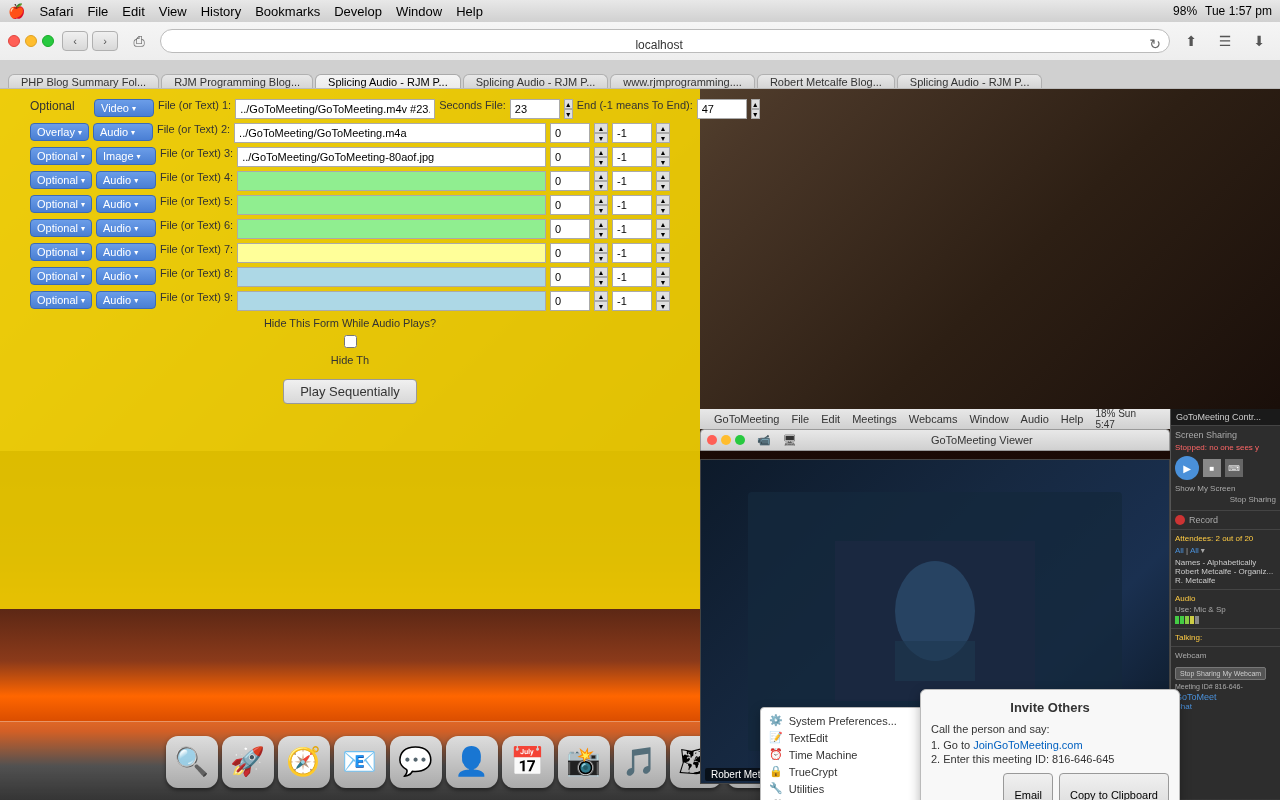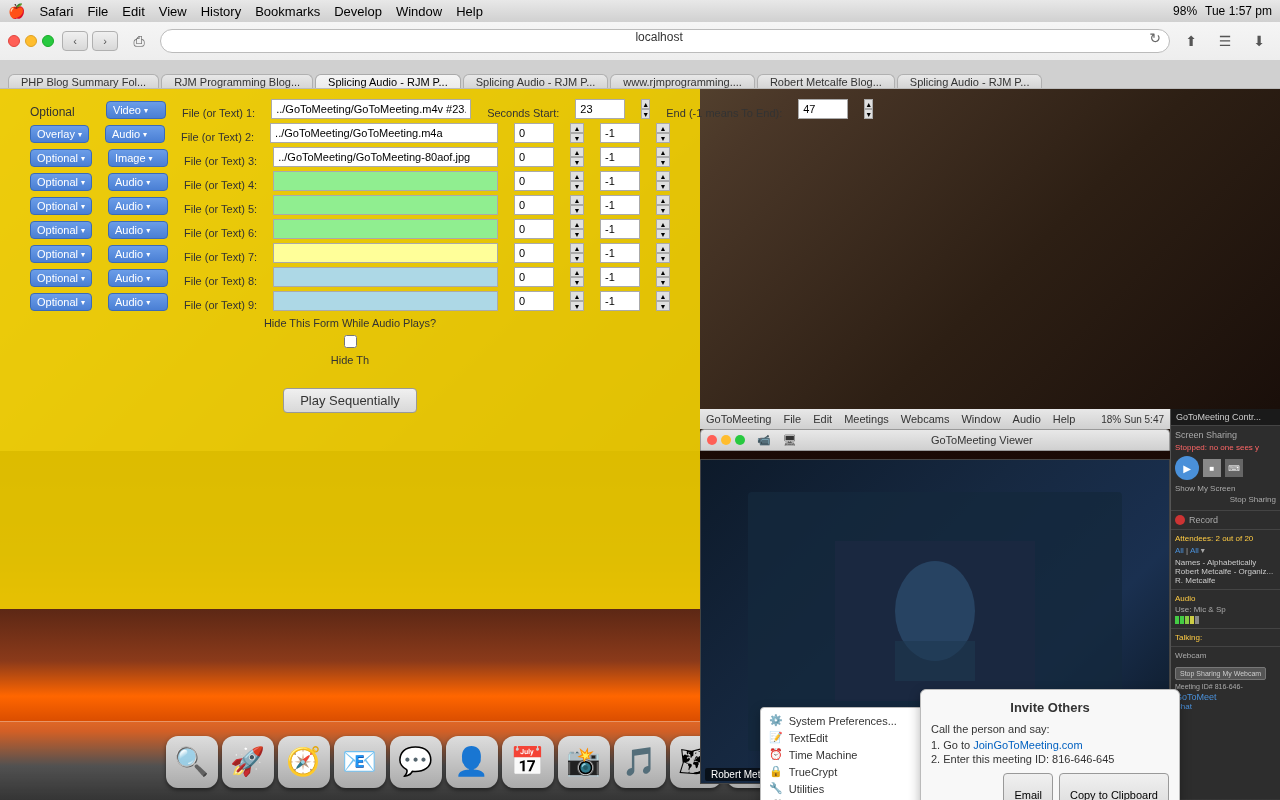--- a/index.html
+++ b/index.html
@@ -29,21 +29,21 @@
     .tl-red { background: #ff5f56; border: 1px solid #e0443e; }
     .tl-yellow { background: #ffbd2e; border: 1px solid #dea123; }
     .tl-green { background: #27c93f; border: 1px solid #1aab29; }
     .nav-buttons { display: flex; gap: 4px; }
     .nav-btn {
       width: 26px; height: 20px; background: linear-gradient(180deg, #f0f0f0, #d8d8d8);
       border: 1px solid #b0b0b0; border-radius: 4px; display: flex; align-items: center;
       justify-content: center; font-size: 11px; color: #555; cursor: pointer;
     }
     .address-bar-wrap {
-      flex: 1; display: flex; align-items: flex-start; background: #fff;
+      flex: 1; display: flex; align-items: flex-end; background: #fff;
       border: 1px solid #bbb; border-radius: 12px; padding: 0 8px; height: 24px;
     }
     .address-text { flex: 1; text-align: center; font-size: 12px; color: #333; }
     .reload-btn { font-size: 14px; color: #666; cursor: pointer; }
     .icon-btn { width: 26px; height: 20px; display: flex; align-items: center; justify-content: center; font-size: 14px; color: #555; cursor: pointer; }
 
     
     .tabs-bar {
       display: flex; align-items: flex-end; padding: 0 8px; background: #d0d0d0; height: 28px; gap: 2px;
     }
@@ -79,21 +79,21 @@
     }
 
     .page-title {
       text-align: center; font-size: 22px; font-weight: bold; color: #333;
       margin-bottom: 12px; padding: 8px 0;
     }
 
     .form-area { padding: 0 10px; }
 
     .form-row {
-      display: flex; align-items: flex-end; margin-bottom: 4px; gap: 16px;
+      display: flex; align-items: flex-start; margin-bottom: 4px; gap: 4px;
     }
 
     .label-text { font-size: 12px; color: #333; min-width: 60px; }
 
     .type-select {
       display: flex; align-items: center; background: linear-gradient(180deg, #6b9de8, #4a7fd4);
       border: 1px solid #3a6ab8; border-radius: 4px; padding: 2px 6px; font-size: 11px;
       color: white; cursor: pointer; gap: 3px; min-width: 60px;
     }
     .type-select-arrow { font-size: 8px; }
@@ -143,21 +143,21 @@
       font-size: 11px; padding: 0 4px;
     }
 
     .hide-row {
       display: flex; align-items: center; gap: 6px; margin: 6px 0; flex-direction: column;
     }
 
     .play-btn {
       background: linear-gradient(180deg, #f0f0f0, #d8d8d8); border: 1px solid #999;
       border-radius: 4px; padding: 4px 16px; font-size: 13px; color: #333; cursor: pointer;
-      margin-top: 16px;
+      margin-top: 7px;
     }
 
     
     .store-bg {
       position: absolute; bottom: 0; left: 0; width: 100%; height: 350px;
       background: linear-gradient(180deg, #1a0a05 0%, #2d1510 30%, #8B3a1a 60%, #ff6600 70%, #cc4400 80%, #333 90%, #111 100%);
     }
 
     
     .dock-bar {
@@ -176,21 +176,21 @@
     .gotomeeting-video {
       position: absolute; top: 370px; left: 700px; width: 470px; height: 325px;
       background: linear-gradient(135deg, #1a2a3a 0%, #0d1520 50%, #0a0d15 100%);
       z-index: 99; border: 1px solid #444; overflow: hidden;
     }
 
     
     .gotomeeting-menubar {
       position: absolute; top: 320px; left: 700px; width: 470px; height: 20px;
       background: linear-gradient(180deg, #e8e8e8, #d0d0d0); z-index: 102;
-      display: flex; align-items: center; padding: 0 6px; font-size: 11px; color: #333; gap: 12px;
+      display: flex; align-items: center; padding: 0 14px; font-size: 11px; color: #333; gap: 12px;
     }
 
     .app-menu-items { display: flex; gap: 12px; font-size: 11px; }
 
     
     .name-tag {
       position: absolute; bottom: 2px; left: 4px; background: rgba(0,0,0,0.6);
       color: white; font-size: 10px; padding: 1px 6px; border-radius: 2px; z-index: 110;
     }
   </style>
@@ -260,21 +260,21 @@
     <div class="form-area">
 
       <div class="form-row">
         <span class="label-text">Optional</span>
         <div class="type-select">
           <span>Video</span>
           <span class="type-select-arrow">▾</span>
         </div>
         <span class="field-label">File (or Text) 1:</span>
         <input class="file-input" type="text" value="../GoToMeeting/GoToMeeting.m4v #23.47" style="">
-        <span class="field-label">Seconds Start:</span>
+        <span class="field-label">Seconds File:</span>
         <input class="number-input" type="text" value="23" style="">
         <div class="stepper">
           <div class="stepper-up">▲</div>
           <div class="stepper-down">▼</div>
         </div>
         <span class="field-label">End (-1 means To End):</span>
         <input class="number-input" type="text" value="47" style="">
         <div class="stepper">
           <div class="stepper-up">▲</div>
           <div class="stepper-down">▼</div>

